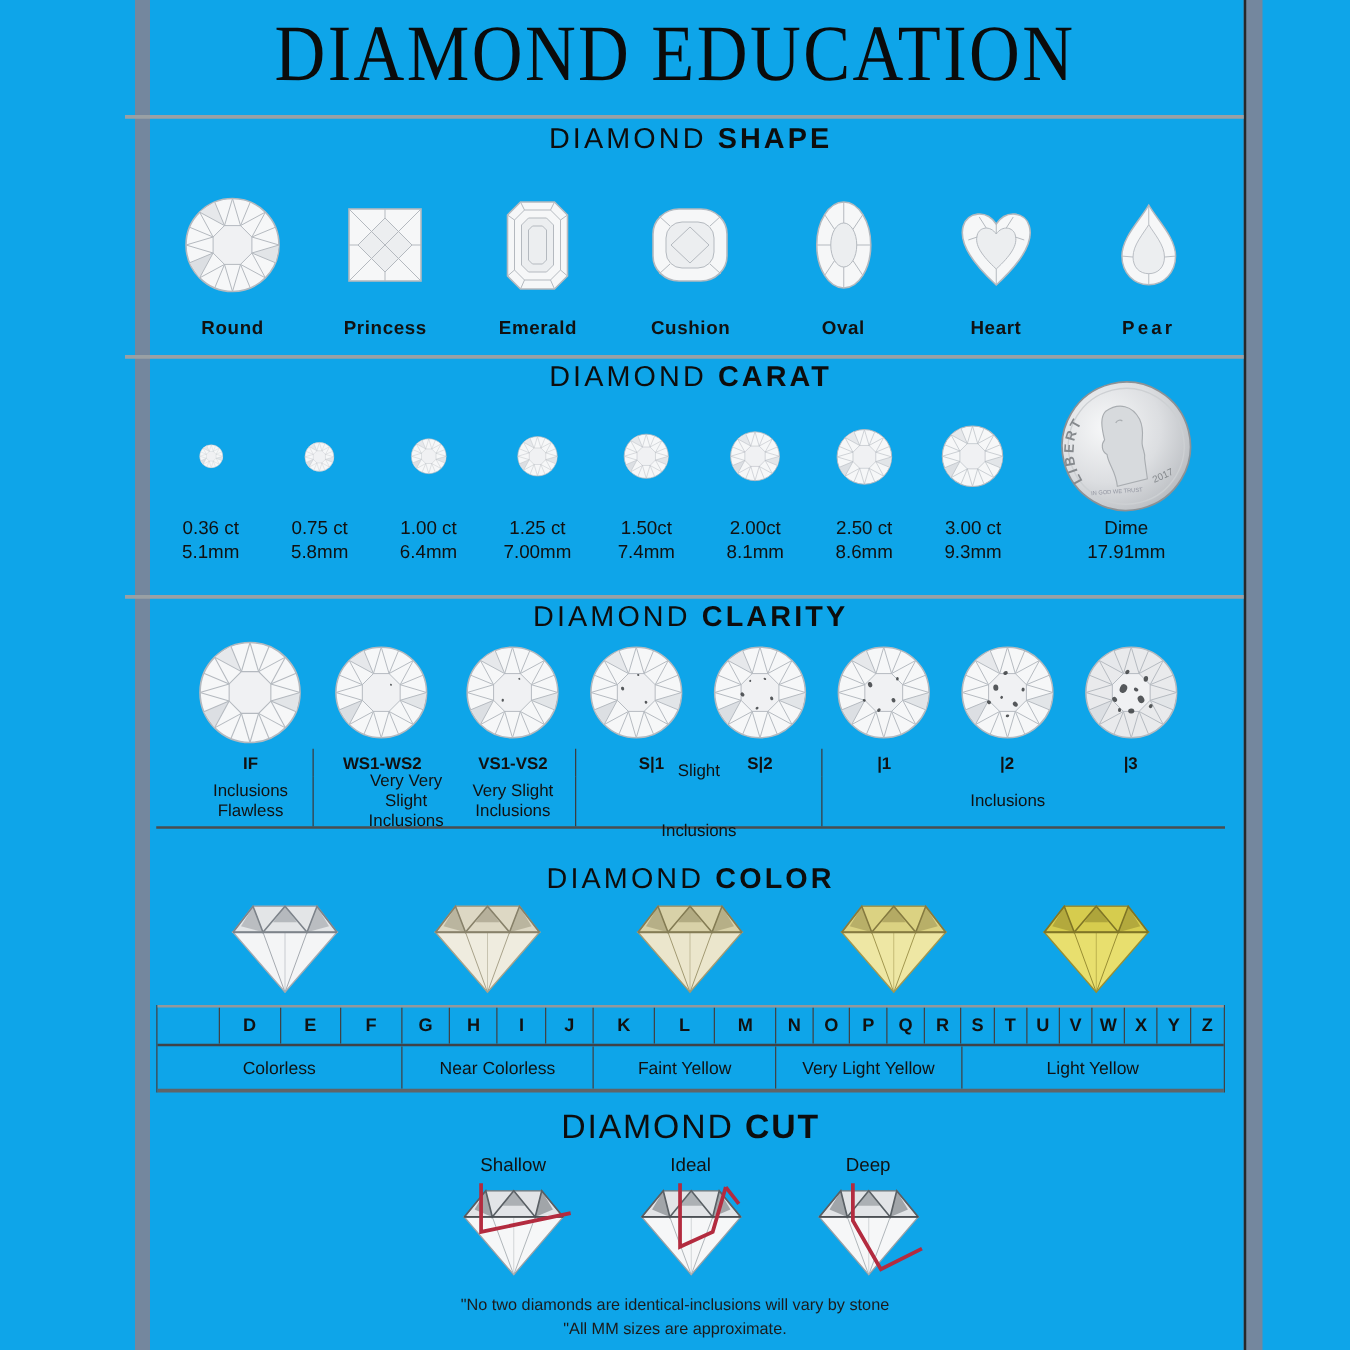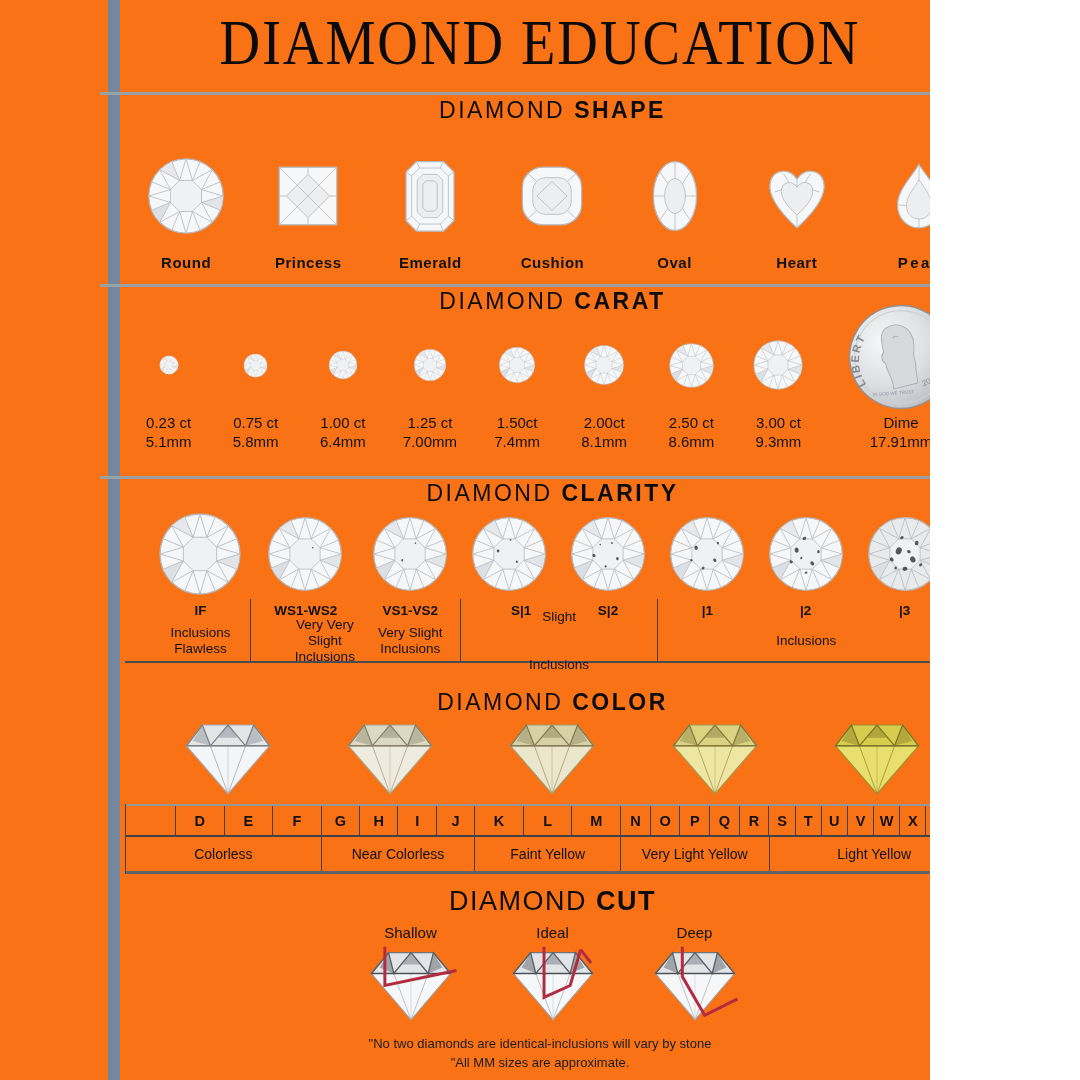--- a/index.html
+++ b/index.html
@@ -1,18 +1,18 @@
 <!DOCTYPE html>
 <html><head>
 <meta charset="utf-8">
 <style>
   *{margin:0;padding:0;box-sizing:border-box}
   html,body{width:1080px;height:1080px;background:#fff}
   body{font-family:"Liberation Sans","DejaVu Sans",sans-serif;color:#111}
-  .canvas{position:relative;width:930px;height:1080px;background:#f97316;overflow:hidden}
+  .canvas{position:relative;width:1080px;height:1080px;background:#0ea5e9;overflow:hidden}
   .side-bar{position:absolute;top:0;bottom:0;width:12px;background:#74879E}
   .side-bar.left{left:108px}
   .side-bar.right{left:995px;width:15px;border-left:2px solid #26282a}
   h1{position:absolute;top:6px;left:0;width:1080px;text-align:center;
      font-family:"Liberation Serif","DejaVu Serif",serif;font-size:58px;font-weight:500;
      letter-spacing:2px;color:#0b0b0b;transform:scale(.97,1.1);transform-origin:50% 0}
   .hr{position:absolute;left:100px;width:895px;height:3px;background:#9aa0a4}
   section{position:absolute;left:125px;width:855px}
   h2{text-align:center;font-size:23px;line-height:28px;font-weight:400;letter-spacing:2.5px;color:#0d0d0d}
   h2 b{font-weight:700}
@@ -252,21 +252,21 @@
                 <line x1="42" y1="30.6" x2="50" y2="3.5"></line>
                 <line x1="58" y1="30.6" x2="67.8" y2="7"></line>
                 <line x1="58" y1="30.6" x2="50" y2="3.5"></line>
                 <line x1="58" y1="30.6" x2="82.9" y2="17.1"></line>
                 <line x1="69.4" y1="42" x2="93" y2="32.2"></line>
                 <line x1="69.4" y1="42" x2="82.9" y2="17.1"></line>
                 <line x1="69.4" y1="42" x2="96.5" y2="50"></line>
               </g>
             </svg>
           </div>
-          <div class="carat-line">0.23 ct</div>
+          <div class="carat-line">0.36 ct</div>
           <div class="carat-line">5.1mm</div>
         </div>
         <div class="carat-item">
           <div class="carat-icon-box">
             <svg xmlns="http://www.w3.org/2000/svg" viewBox="0 0 100 100" width="25" height="25">
               <circle cx="50" cy="50" r="46.5" fill="#f6f7f8" stroke="#b4b9bf" stroke-width="1.6"></circle>
               <polygon points="69.4,58 96.5,50 93,67.8" fill="#e2e5e8"></polygon>
               <polygon points="30.6,58 17.1,82.9 7,67.8" fill="#dcdfe3"></polygon>
               <polygon points="42,30.6 17.1,17.1 32.2,7" fill="#e6e8eb"></polygon>
               <polygon points="69.4,58 58,69.4 42,69.4 30.6,58 30.6,42 42,30.6 58,30.6 69.4,42" fill="#f0f1f3" stroke="#b4b9bf" stroke-width="1"></polygon>

